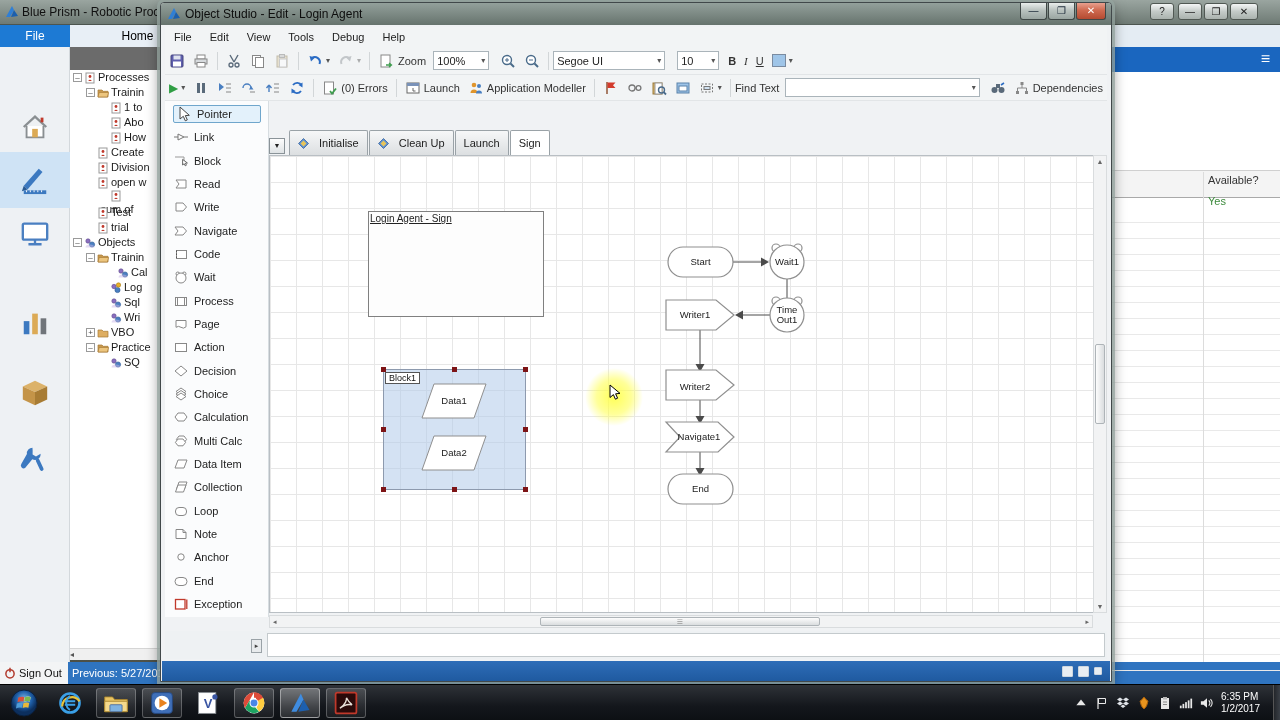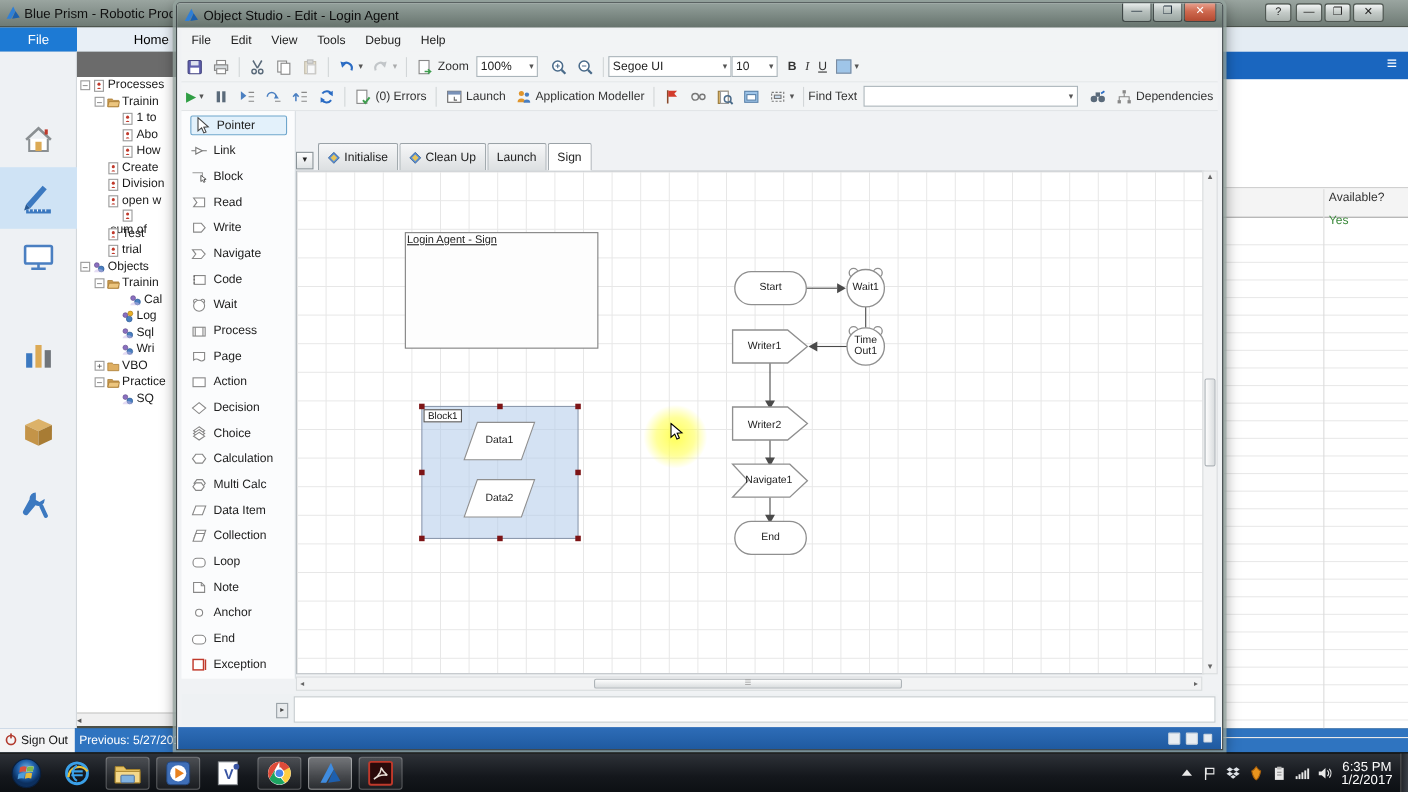--- a/index.html
+++ b/index.html
@@ -69,21 +69,21 @@
   .expr-label{position:absolute;left:110px;top:8px;}
   .expr-input{position:absolute;left:173px;top:4px;width:550px;height:20px;background:#fff;border:1px solid #a8b2b8;}
   .calcbtn{position:absolute;left:728px;top:4px;width:22px;height:20px;border:1px solid #a8b2b8;background:linear-gradient(#fdfdfd,#e8ebed);text-align:center;}
   .store-label{position:absolute;left:760px;top:8px;}
   .store-input{position:absolute;left:810px;top:4px;width:134px;height:20px;background:#fff;border:1px solid #a8b2b8;}
   .eraser{position:absolute;left:2px;top:2px;width:18px;height:14px;background:linear-gradient(#fafafa,#e4e7e9);border:1px solid #b5bcc1;border-radius:2px;}
   .eraser:after{content:"";position:absolute;left:4px;top:3px;width:9px;height:6px;background:#cfd4d8;border-radius:2px;transform:rotate(-20deg);}
   
   .tabstrip{position:absolute;left:108px;right:18px;top:130px;height:22px;display:flex;align-items:flex-end;font-size:11px;color:#222;}
   .tab-dd{width:16px;height:16px;border:1px solid #8a9398;background:linear-gradient(#fdfdfd,#dfe3e5);font-size:7px;text-align:center;line-height:14px;margin-right:4px;margin-bottom:1px;}
-  .ptab{height:19px;display:flex;align-items:center;gap:4px;padding:12px 8px;border:1px solid #9aa2a7;border-bottom:none;background:linear-gradient(#f6f7f8,#dcdfe1);margin-right:1px;border-radius:2px 2px 0 0;}
+  .ptab{height:19px;display:flex;align-items:center;gap:10px;padding:12px 8px;border:1px solid #9aa2a7;border-bottom:none;background:linear-gradient(#f6f7f8,#dcdfe1);margin-right:1px;border-radius:2px 2px 0 0;}
   .ptab.active{height:22px;background:#fff;position:relative;z-index:2;}
   .tab-gem{width:11px;height:11px;}
   
   .palette{position:absolute;left:4px;top:98px;width:104px;height:516px;background:#fbfcfd;border-right:1px solid #d7dde1;display:flex;flex-direction:column;justify-content:space-between;padding:4px 0 4px 8px;font-size:11px;color:#222;}
   .pal-item{display:flex;align-items:center;gap:5px;height:18px;}
   .pal-sel{border:1px solid #6fa6cc;background:#e3f1fb;border-radius:2px;width:88px;padding-left:2px;}
   
   .canvas{position:absolute;left:108px;top:152px;width:826px;height:458px;background:#fff;border:1px solid #b9bfc4;overflow:hidden;
     background-image:linear-gradient(#e7e7e7 1px,transparent 1px),linear-gradient(90deg,#e7e7e7 1px,transparent 1px);
     background-size:26px 26px;}
@@ -104,21 +104,21 @@
   .logbox{position:absolute;left:102px;right:2px;top:2px;bottom:2px;background:#fff;border:1px solid #c4cacd;}
   .st-status{position:absolute;left:1px;right:1px;top:658px;height:20px;background:linear-gradient(#2e6db8,#1f5aa0);display:flex;align-items:center;justify-content:flex-end;gap:5px;padding-right:8px;}
   .stat-ic{width:11px;height:11px;background:#e8edf2;border:1px solid #cdd6df;border-radius:1px;}
   
   .taskbar{position:absolute;left:0;top:684px;width:1280px;height:36px;background:linear-gradient(#2e3238,#14171c 60%,#0d1014);border-top:1px solid #000;}
   .tb-apps{position:absolute;left:4px;top:2px;display:flex;gap:6px;align-items:center;height:32px;}
   .app{width:40px;height:30px;display:flex;align-items:center;justify-content:center;border-radius:3px;}
   .app.boxed{background:linear-gradient(rgba(255,255,255,.16),rgba(255,255,255,.05));border:1px solid rgba(255,255,255,.25);}
   .app.active{background:linear-gradient(rgba(255,255,255,.34),rgba(255,255,255,.12));border:1px solid rgba(255,255,255,.4);}
   .tray{position:absolute;right:8px;top:0;height:36px;display:flex;align-items:center;gap:7px;color:#fff;}
-  .clock{font-size:12px;color:#fff;text-align:center;line-height:12px;padding-right:6px;}
+  .clock{font-size:10px;color:#fff;text-align:left;line-height:12px;padding-right:12px;}
   .showdesk{position:absolute;right:0;top:0;width:7px;height:36px;border-left:1px solid #555;background:linear-gradient(90deg,#23262b,#3a3f46);}
   svg{display:block;}
 </style>
 </head>
 <body>
 
 <div class="screen">
 
   <div class="main-win">
     <div class="main-titlebar">
@@ -584,21 +584,21 @@
               <line x1="10.5" y1="10.5" x2="14" y2="14" stroke="#4a6b8a" stroke-width="2"></line>
               <path d="M5 7 h4" stroke="#4a6b8a"></path>
             </svg>
           </span>
         </span>
       <span class="sep"></span>
       <span class="combo" style="width:112px;">
           <span>Segoe UI</span>
           <span class="caret">▾</span>
         </span>
-      <span class="combo" style="width:42px;margin-left:0;">
+      <span class="combo" style="width:42px;margin-left:12px;">
           <span>10</span>
           <span class="caret">▾</span>
         </span>
       <span class="tbtn bold" style="margin-left:6px;">B</span>
       <span class="tbtn italic">I</span>
       <span class="tbtn uline">U</span>
       <span class="tbtn">
           <span class="swatch"></span>
           <span class="caret">▾</span>
         </span>

